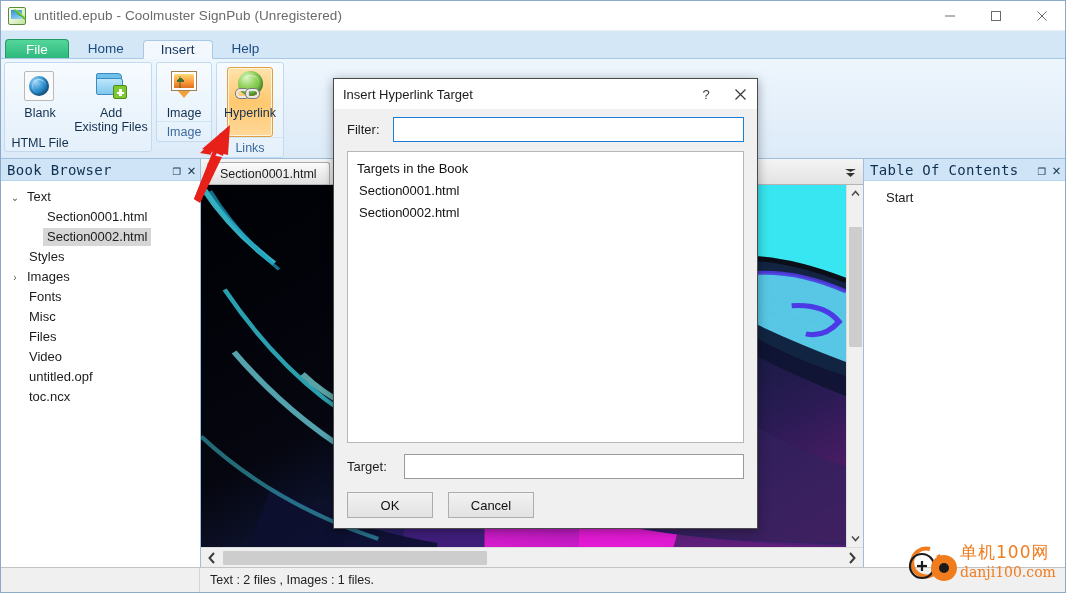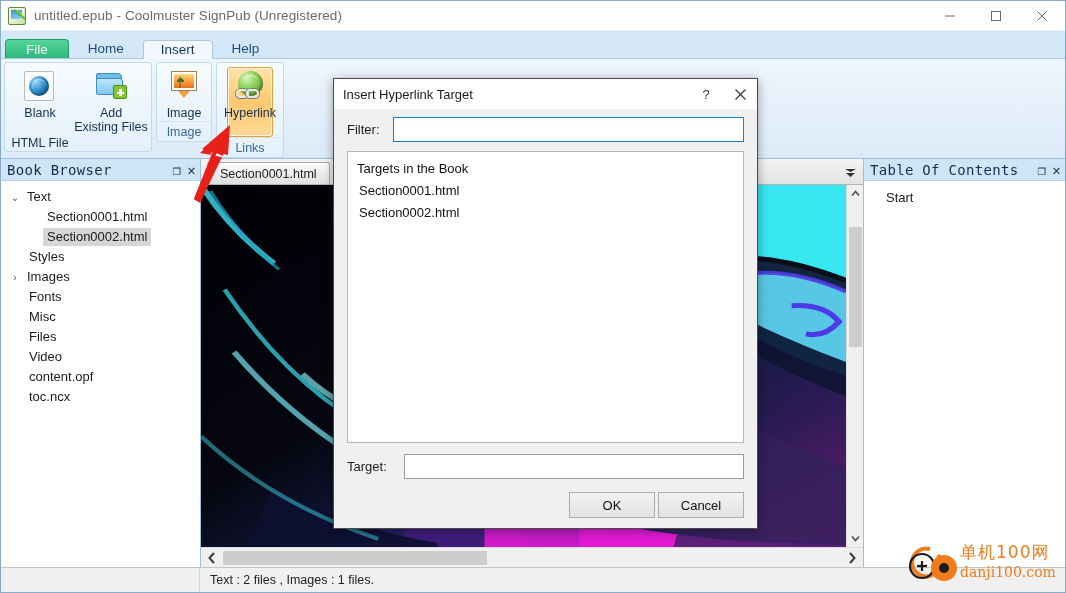--- a/index.html
+++ b/index.html
@@ -273,21 +273,21 @@
     display:flex; align-items:center;
   }
   .txtbox.focus { border:1.5px solid #1a7fd4; }
   #target-list {
     margin-top:9px; flex:1; background:#fff; border:1px solid #b6b6b6;
     padding:5px 0 0 0; overflow:hidden;
   }
   .lrow { height:22px; display:flex; align-items:center; padding-left:11px; font-size:13px; color:#111; }
   .lrow.header { padding-left:9px; }
   #dlg-footer { margin-top:11px; }
-  #btnrow { display:flex; justify-content:flex-end; gap:3px; margin-top:13px; }
+  #btnrow { display:flex; gap:15px; margin-top:13px; }
   .dialog-btn {
     width:86px; height:26px; background:linear-gradient(180deg,#f2f2f2,#e2e2e2);
     border:1px solid #adadad; font-size:13px; color:#111;
     display:flex; align-items:center; justify-content:center;
   }
   
   #red-arrow { position:absolute; left:150px; top:125px; width:110px; height:85px; z-index:60; pointer-events:none; }
   
   #watermark { position:absolute; right:4px; bottom:2px; width:160px; height:52px; z-index:70; }
   #wm-text { position:absolute; left:58px; top:2px; }
@@ -425,21 +425,21 @@
         <div class="tnode depth1">
           <span class="tlabel">Misc</span>
         </div>
         <div class="tnode depth1">
           <span class="tlabel">Files</span>
         </div>
         <div class="tnode depth1">
           <span class="tlabel">Video</span>
         </div>
         <div class="tnode depth1">
-          <span class="tlabel">content.opf</span>
+          <span class="tlabel">untitled.opf</span>
         </div>
         <div class="tnode depth1">
           <span class="tlabel">toc.ncx</span>
         </div>
       </div>
     </div>
 
     <div id="center">
       <div id="tabbar">
         <div class="doctab">Section0001.html</div>

